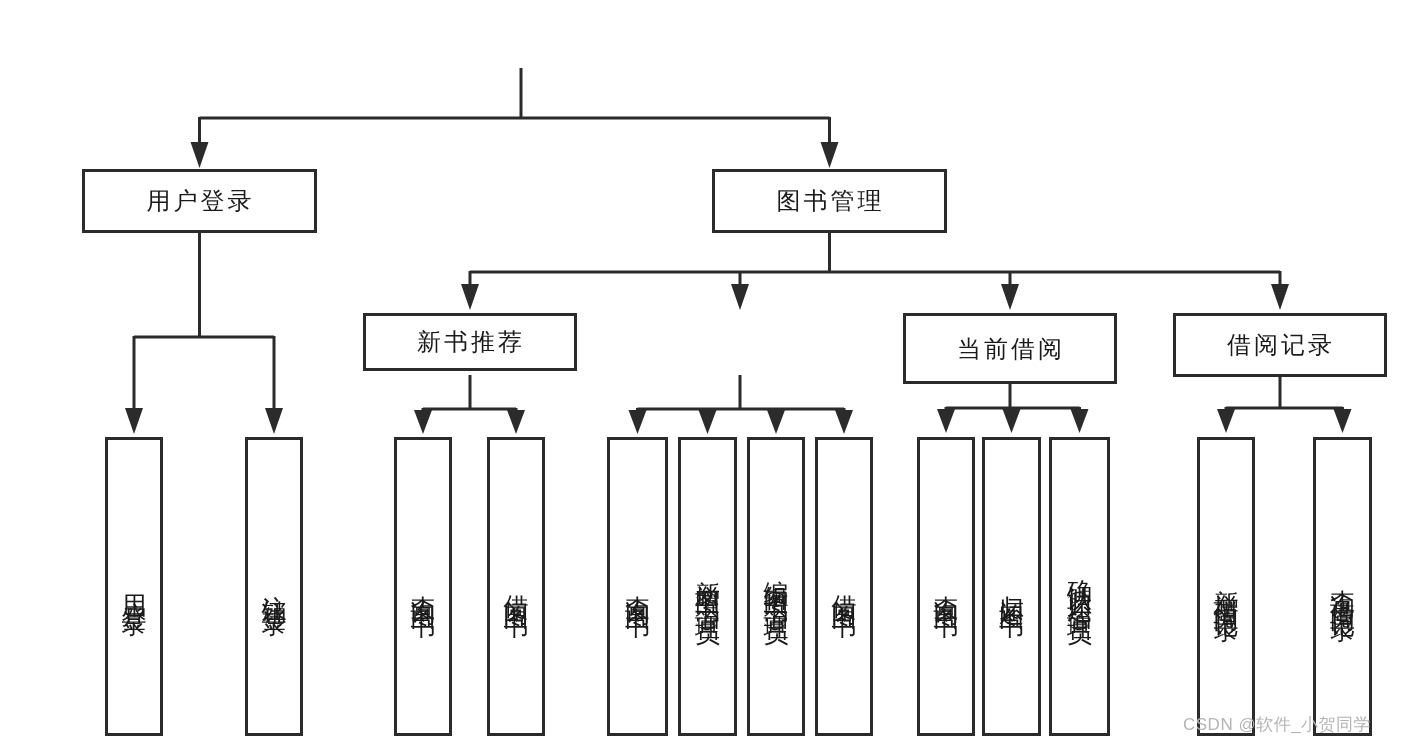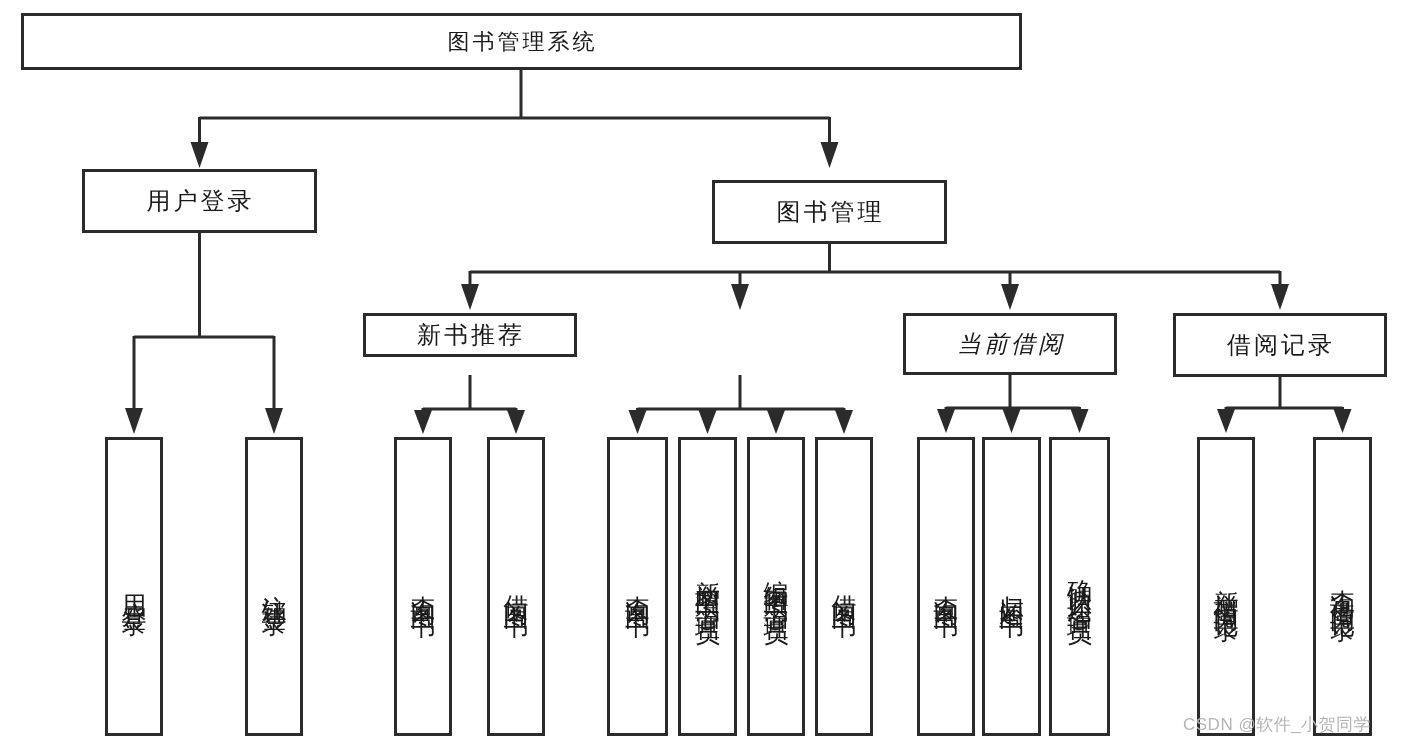--- a/index.html
+++ b/index.html
@@ -114,35 +114,32 @@
 
       <path d="M1280 377 V408" fill="none"></path>
       <path d="M1226 408 H1342.5" fill="none"></path>
       <path d="M1226 407 V413" fill="none"></path>
       <polygon points="1217,409 1235,409 1226,433" stroke="none"></polygon>
       <path d="M1342.5 407 V413" fill="none"></path>
       <polygon points="1333.5,409 1351.5,409 1342.5,433" stroke="none"></polygon>
     </g>
   </svg>
 
-  <div class="node root" style="left:21px; top:13px; width:1001px; height:57px;">
-    <span class="hlabel">图书管理系统</span>
-  </div>
 
   <div class="node" style="left:82px; top:169px; width:235px; height:64px;">
     <span class="hlabel">用户登录</span>
   </div>
-  <div class="node" style="left:712px; top:169px; width:235px; height:64px;margin-top:11px;">
+  <div class="node" style="left:712px; top:169px; width:235px; height:64px;">
     <span class="hlabel">图书管理</span>
   </div>
 
-  <div class="node" style="left:363px; top:313px; width:214px; height:44px;">
+  <div class="node" style="left:363px; top:313px; width:214px; height:58px;">
     <span class="hlabel">新书推荐</span>
   </div>
-  <div class="node" style="left:903px; top:313px; width:214px; height:62px;font-style:italic;">
+  <div class="node" style="left:903px; top:313px; width:214px; height:71px;">
     <span class="hlabel">当前借阅</span>
   </div>
   <div class="node" style="left:1173px; top:313px; width:214px; height:64px;">
     <span class="hlabel">借阅记录</span>
   </div>
 
   <div class="node" style="left:105px; top:437px; width:58px; height:299px;">
     <span class="vlabel">用户登录</span>
   </div>
   <div class="node" style="left:245px; top:437px; width:58px; height:299px;">

